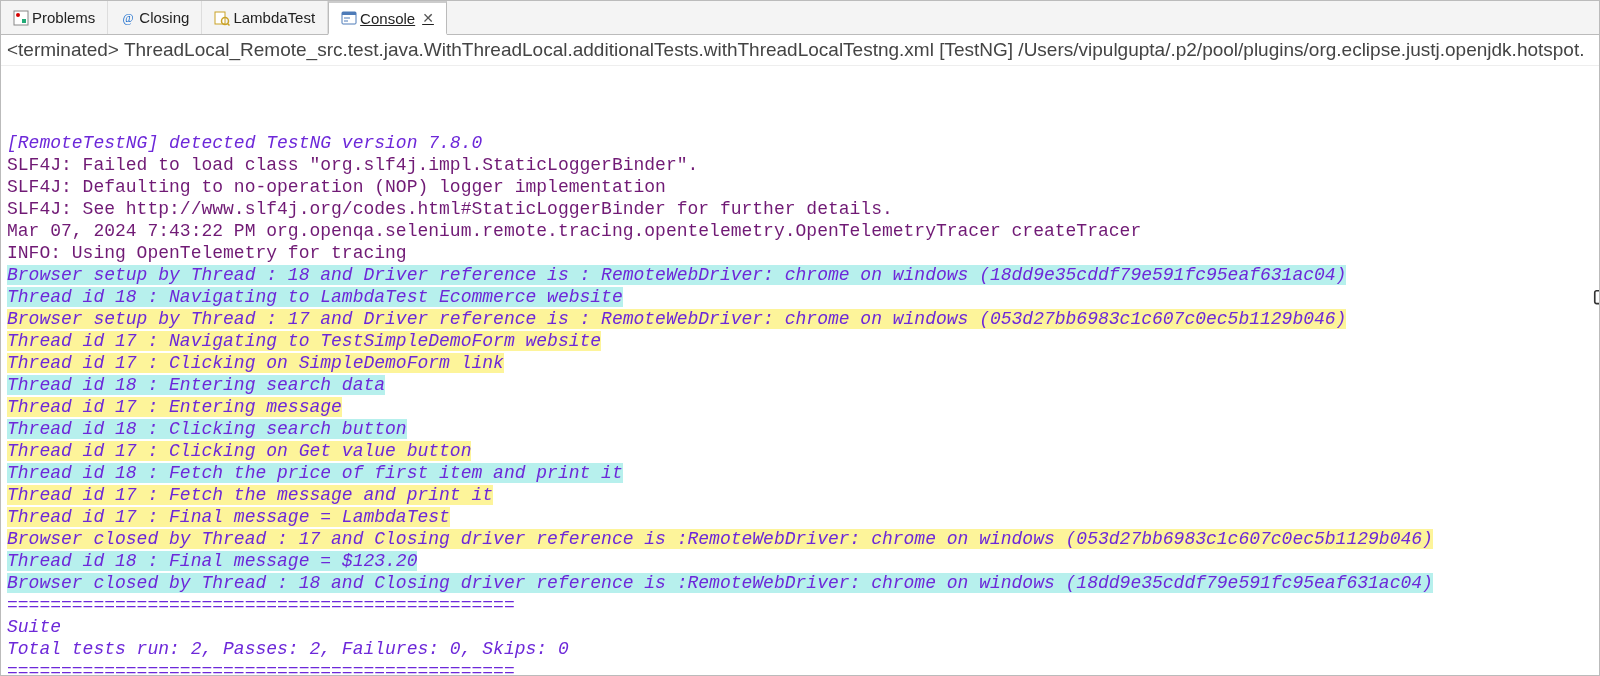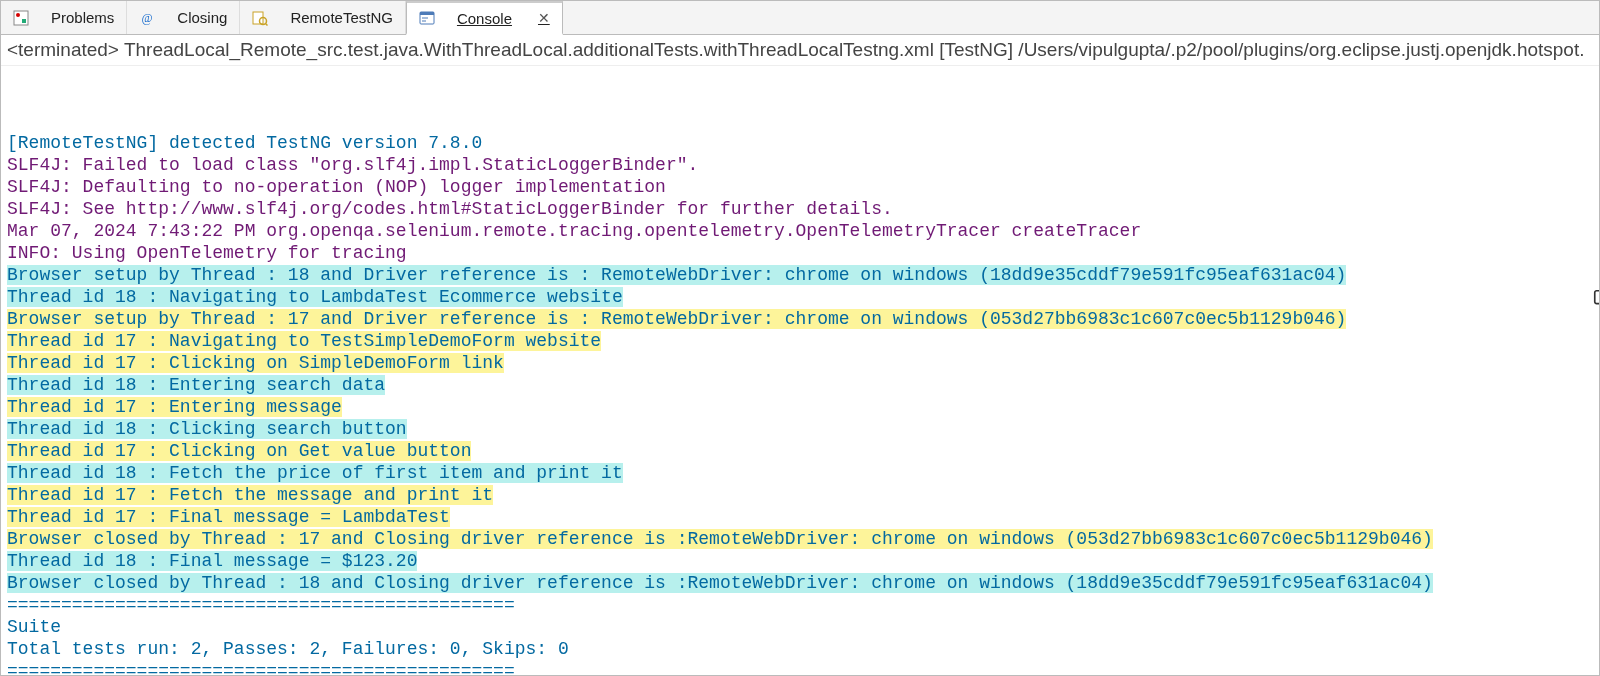--- a/index.html
+++ b/index.html
@@ -18,21 +18,21 @@
   .tabbar {
     display: flex;
     align-items: stretch;
     border-bottom: 1px solid #bbb;
     background: #f4f4f4;
     height: 34px;
   }
   .tab {
     display: flex;
     align-items: center;
-    gap: 22px;
+    gap: 3px;
     padding: 0 12px;
     border-right: 1px solid #ddd;
     font-size: 15px;
     color: #222;
     cursor: pointer;
     background: #f4f4f4;
   }
   .tab.active {
     background: #fff;
     border-top: 2px solid #ccc;
@@ -55,21 +55,21 @@
   }
   .console {
     padding: 0 6px;
     font-family: Menlo, Consolas, "Courier New", monospace;
     font-size: 18px;
     line-height: 22px;
     white-space: pre;
     position: relative;
   }
   .console .line { display:block; }
-  .c-black { color:#0369a1; }
+  .c-black { color:#6d28d9;font-style:italic; }
   .c-red   { color:#701a75; }
   .hl-cyan   { background:#b7f0ed; }
   .hl-yellow { background:#fdf49a; }
   .pin-icon {
     position: absolute;
     right: 28px;
     top: 200px;
     width: 22px;
     height: 22px;
     color: #444;
@@ -102,21 +102,21 @@
   </div>
 
   <div class="tab">
     <span class="icon">
       <svg viewBox="0 0 16 16" width="16" height="16">
           <rect x="1" y="2" width="10" height="12" fill="#fff" stroke="#c9a227"></rect>
           <circle cx="11" cy="11" r="3.5" fill="none" stroke="#c9a227" stroke-width="1.5"></circle>
           <line x1="13.5" y1="13.5" x2="15.5" y2="15.5" stroke="#c9a227" stroke-width="1.5"></line>
         </svg>
     </span>
-    <span>RemoteTestNG</span>
+    <span>LambdaTest</span>
   </div>
 
   <div class="tab active">
     <span class="icon">
       <svg viewBox="0 0 16 16" width="16" height="16">
           <rect x="1" y="2" width="14" height="12" rx="1" fill="#fff" stroke="#4d7bb8"></rect>
           <rect x="1" y="2" width="14" height="3" fill="#4d7bb8"></rect>
           <line x1="3" y1="8" x2="9" y2="8" stroke="#4d7bb8"></line>
           <line x1="3" y1="11" x2="7" y2="11" stroke="#4d7bb8"></line>
         </svg>

